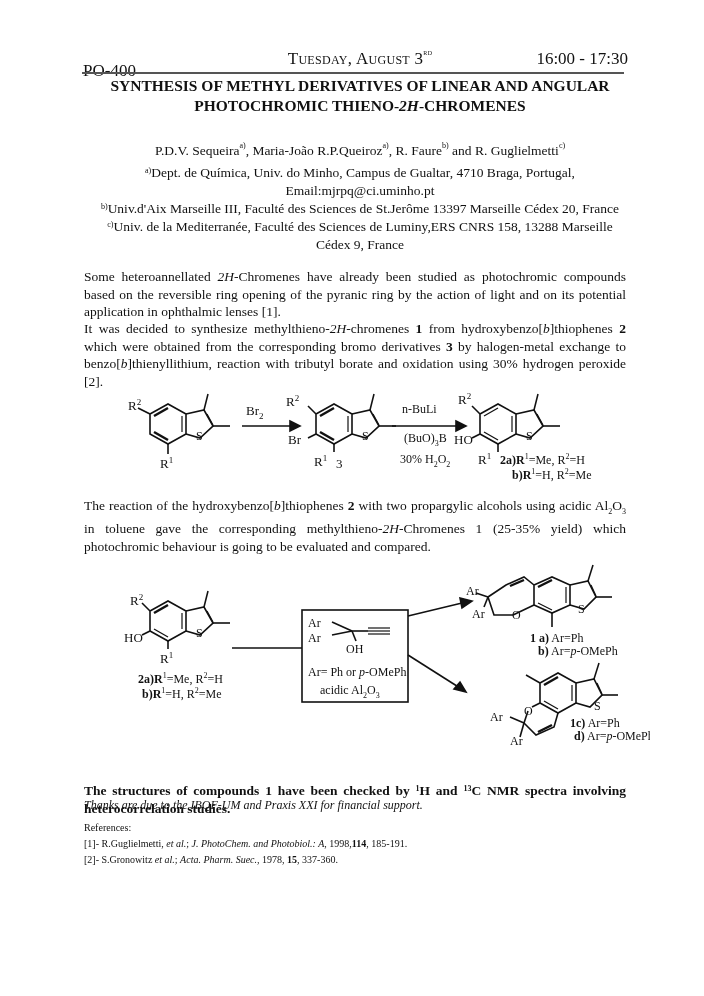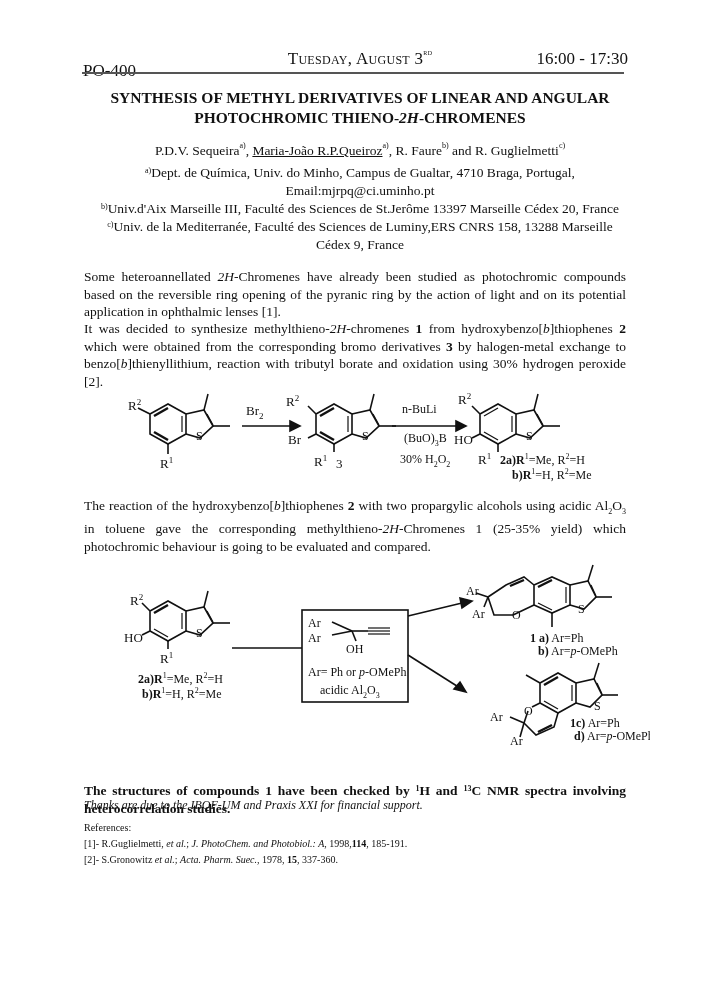--- a/index.html
+++ b/index.html
@@ -4,33 +4,33 @@
 <style>
   html, body { margin: 0; padding: 0; background: #ffffff; }
   body { width: 704px; height: 996px; position: relative; overflow: hidden;
          font-family: "Liberation Serif", "DejaVu Serif", serif; color: #111; }
   .abs { position: absolute; }
   .hdr { top: 49px; font-size: 17px; }
   .hdr-left { left: 83px; margin-top: 12px; }
   .hdr-center { left: 8px; width: 704px; text-align: center; font-variant: small-caps; letter-spacing: 0.3px; }
   .hdr-right { right: 76px; text-align: right; }
   .hdr-rule { left: 82px; top: 72px; width: 542px; height: 2px; background: #555; }
-  .title { left: 70px; width: 580px; top: 88px; text-align: center; font-weight: bold; font-size: 15.5px; line-height: 20px; }
+  .title { left: 70px; width: 580px; top: 76px; text-align: center; font-weight: bold; font-size: 15.5px; line-height: 20px; }
   .authors { left: 70px; width: 580px; top: 143px; text-align: center; font-size: 13.5px; }
   .affil { left: 70px; width: 580px; text-align: center; font-size: 13.5px; line-height: 18px; top: 164px; }
   sup { font-size: 8px; vertical-align: top; position: relative; top: -2px; }
   sub { font-size: 8px; }
   .body-text { left: 84px; width: 542px; font-size: 13.5px; line-height: 17.5px; text-align: justify; }
   .p1 { top: 268px; }
   .p2 { top: 320px; }
   .p3 { top: 497px; }
   .p4 { top: 782px; font-weight: bold; }
   .thanks { top: 790px; left: 84px; font-size: 12px; font-style: italic; margin-top: 8px; }
   .refs { top: 820px; left: 84px; font-size: 10px; line-height: 16px; }
-  .u { text-decoration: underline; }
+  .u { }
   svg text { font-family: "Liberation Serif", "DejaVu Serif", serif; }
 </style>
 </head>
 <body>
 
 <div class="abs hdr hdr-left">PO-400</div>
 <div class="abs hdr hdr-center"><span>Tuesday, August 3</span><sup style="font-size:9px;">rd</sup></div>
 <div class="abs hdr hdr-right">16:00 - 17:30</div>
 <div class="abs hdr-rule"></div>
 

